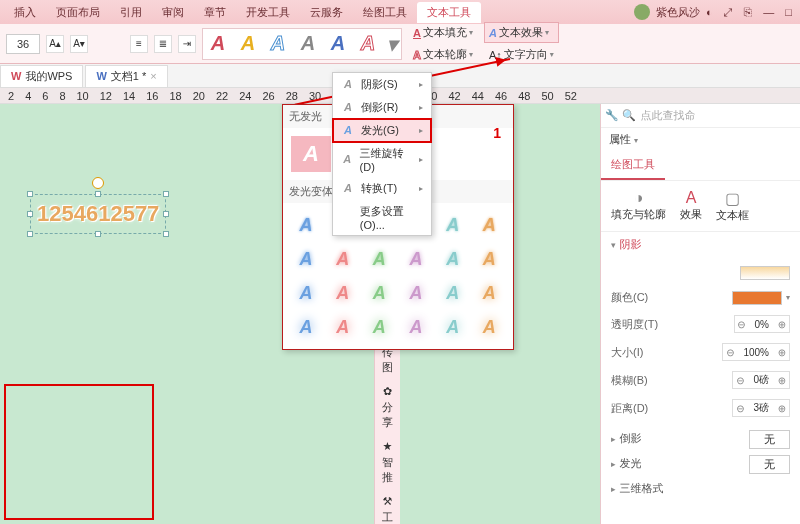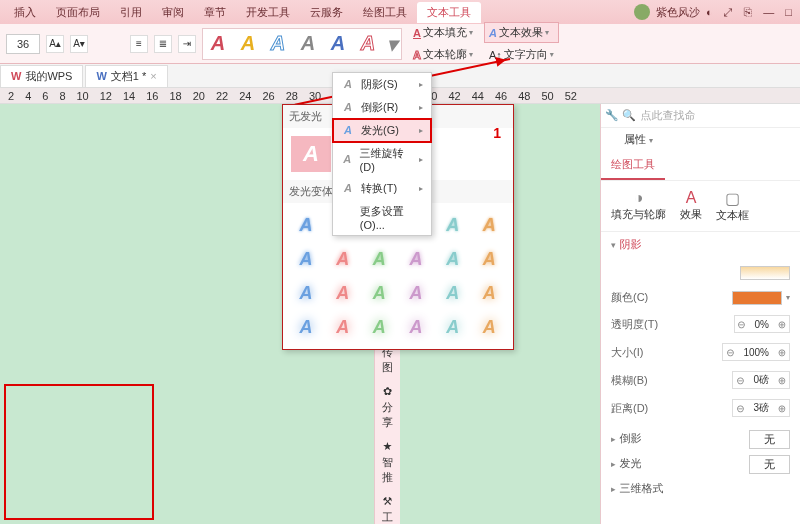--- a/index.html
+++ b/index.html
@@ -165,20 +165,28 @@
     <span>42</span>
     <span>44</span>
     <span>46</span>
     <span>48</span>
     <span>50</span>
     <span>52</span>
 </div>
 
 <div class="main">
   <div class="canvas">
+    <div class="textbox">
+      <div class="rot"></div>
+      <div class="handle" style="left:-4px;top:-4px"></div><div class="handle" style="right:-4px;top:-4px"></div>
+      <div class="handle" style="left:-4px;bottom:-4px"></div><div class="handle" style="right:-4px;bottom:-4px"></div>
+      <div class="handle" style="left:50%;top:-4px;margin-left:-3px"></div><div class="handle" style="left:50%;bottom:-4px;margin-left:-3px"></div>
+      <div class="handle" style="left:-4px;top:50%;margin-top:-3px"></div><div class="handle" style="right:-4px;top:50%;margin-top:-3px"></div>
+      <span class="num">1254612577</span>
+    </div>
 
     <div class="arrow" style="left:290px;top:-46px;transform:rotate(-12deg)"></div>
 
     <div class="glowpanel">
       <div class="hdr">无发光</div>
       <div class="none">
           <div class="box">A</div>
         <span class="redmark" style="right:12px;top:20px">1</span>
       </div>
       <div class="hdr">发光变体</div>
@@ -254,21 +262,21 @@
 
     </div>
   </div>
 
   <div class="sidepanel">
     <div class="search">
       <span>🔧</span>
       <span>🔍</span>
       <span style="color:#aaa">点此查找命</span>
     </div>
-    <div style="padding:4px 23px"><span>属性</span> <span class="caret">▾</span></div>
+    <div style="padding:4px 8px"><span>属性</span> <span class="caret">▾</span></div>
     <div class="tabs2">
       <div class="act">绘图工具</div>
     </div>
     <div class="icons">
       <div><div style="font-size:16px">◑</div><span>填充与轮廓</span></div>
       <div class="act"><div style="font-size:16px;color:#d04a5a">A</div><span>效果</span></div>
       <div><div style="font-size:16px">▢</div><span>文本框</span></div>
     </div>
     <div class="expand open" style="color:#d04a5a">阴影</div>
     <div class="sect">

